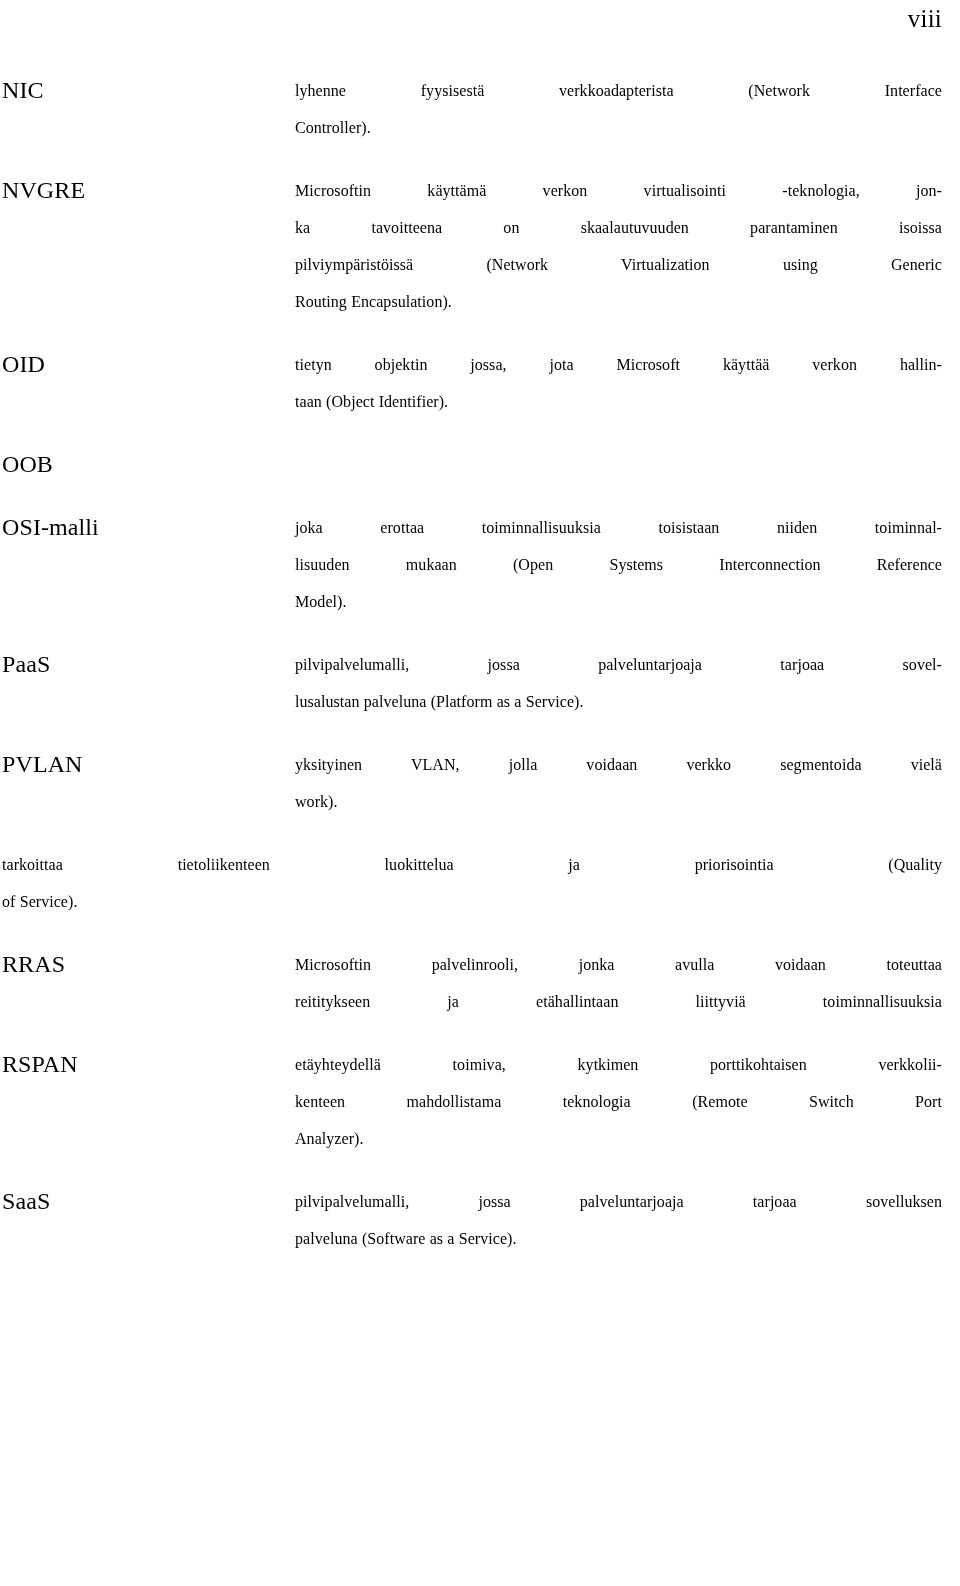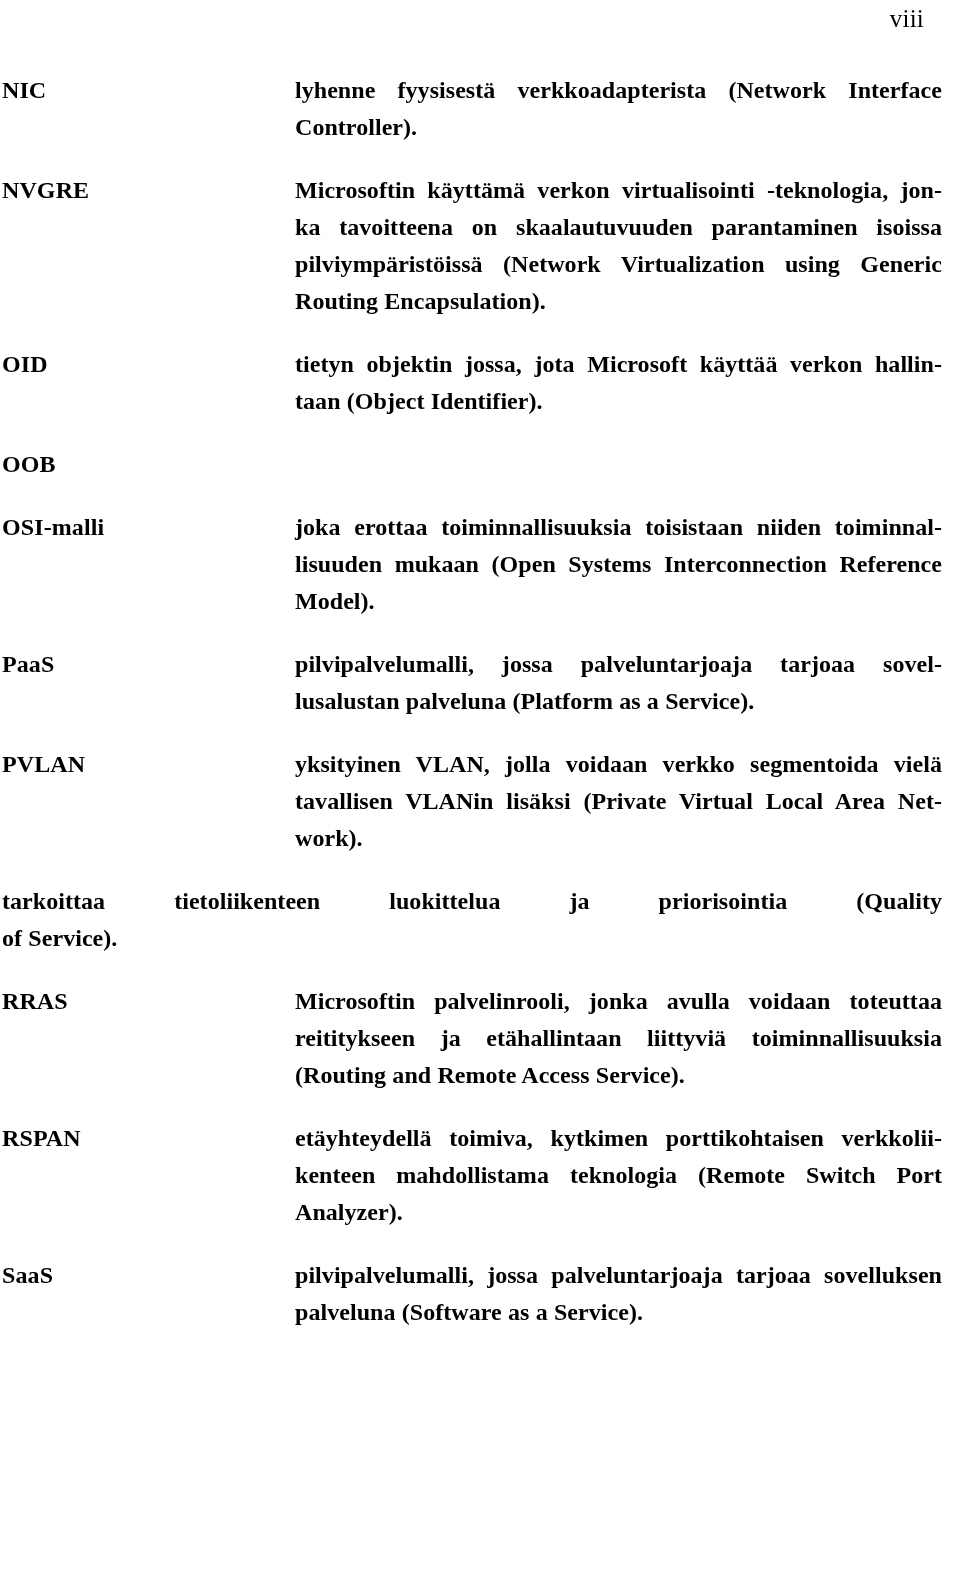--- a/index.html
+++ b/index.html
@@ -17,49 +17,48 @@
   }
   .page {
     position: relative;
     width: 960px;
     height: 1586px;
     box-sizing: border-box;
   }
   .page-number {
     position: absolute;
     top: 4px;
-    right: 36px;
+    right: 18px;
     font-size: 25px;
     line-height: 30px;
     letter-spacing: 0.2px;
   }
   .glossary {
     position: absolute;
     top: 72px;
     left: 2px;
     width: 940px;
   }
   .entry {
     display: flex;
     align-items: flex-start;
     margin-bottom: 26px;
-    font-weight: bold;
   }
   .entry-term {
     flex: 0 0 293px;
     width: 293px;
     font-size: 24px;
     line-height: 37px;
     letter-spacing: 0.1px;
     white-space: nowrap;
   }
   .entry-def {
     flex: 1 1 auto;
     width: 647px;
-    font-size: 24px;
+    font-size: 16px;
     line-height: 37px;
     text-align: justify;
     text-align-last: left;
     letter-spacing: 0.05px;
     word-spacing: 0.2px;
     -webkit-hyphens: none;
     hyphens: none;
   }
   .entry-def .ln {
     display: block;
@@ -118,36 +117,34 @@
         <div class="entry-term">PaaS</div>
         <div class="entry-def">
           <span class="ln">pilvipalvelumalli, jossa palveluntarjoaja tarjoaa sovel-</span>
           <span class="ln last">lusalustan palveluna (Platform as a Service).</span>
         </div>
       </div>
       <div class="entry">
         <div class="entry-term">PVLAN</div>
         <div class="entry-def">
           <span class="ln">yksityinen VLAN, jolla voidaan verkko segmentoida vielä</span>
-          <span class="ln">tavallisen VLANin lisäksi (Private Virtual Local Area Net-</span>
           <span class="ln last">work).</span>
         </div>
       </div>
       <div class="entry">
         <div class="entry-def">
           <span class="ln">tarkoittaa tietoliikenteen luokittelua ja priorisointia (Quality</span>
           <span class="ln last">of Service).</span>
         </div>
       </div>
       <div class="entry">
         <div class="entry-term">RRAS</div>
         <div class="entry-def">
           <span class="ln">Microsoftin palvelinrooli, jonka avulla voidaan toteuttaa</span>
           <span class="ln">reititykseen ja etähallintaan liittyviä toiminnallisuuksia</span>
-          <span class="ln last">(Routing and Remote Access Service).</span>
         </div>
       </div>
       <div class="entry">
         <div class="entry-term">RSPAN</div>
         <div class="entry-def">
           <span class="ln">etäyhteydellä toimiva, kytkimen porttikohtaisen verkkolii-</span>
           <span class="ln">kenteen mahdollistama teknologia (Remote Switch Port</span>
           <span class="ln last">Analyzer).</span>
         </div>
       </div>

